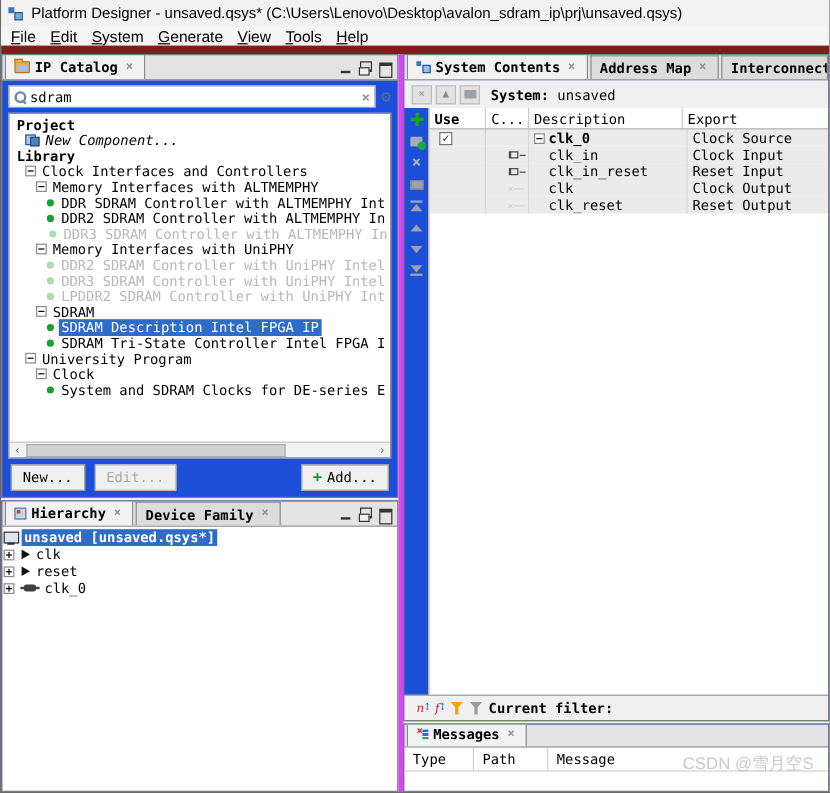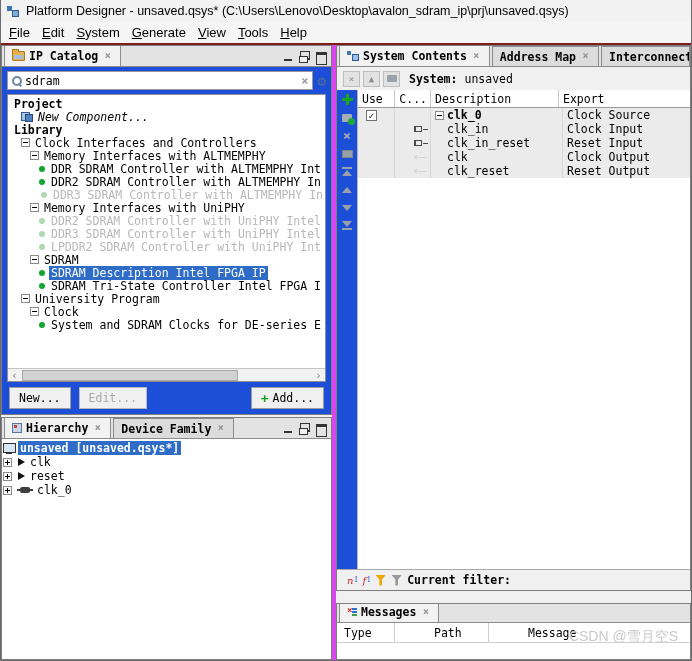--- a/index.html
+++ b/index.html
@@ -5,21 +5,21 @@
   * { box-sizing: border-box; margin: 0; padding: 0; }
   html,body { width:692px; height:661px; overflow:hidden; }
   body { font-family:"DejaVu Sans Mono", monospace; font-size:11.5px; background:#f0f0f0; color:#000; }
   .window { width:692px; height:661px; border:1px solid #6b6b6b; border-top:none; background:#f0f0f0; display:flex; flex-direction:column; }
 
   
   .titlebar { height:22px; display:flex; align-items:center; gap:6px; padding-left:6px; background:#f2f2f2; font-family:"Liberation Sans",sans-serif; font-size:12.5px; flex:none; }
   .appicon { width:13px; height:12px; position:relative; flex:none; }
   .appicon::before { content:""; position:absolute; left:0; top:1px; width:5px; height:5px; background:#3f74b5; }
   .appicon::after { content:""; position:absolute; right:1px; bottom:0; width:5px; height:5px; background:#7fa8d9; border:1px solid #2d5a93; }
-  .menubar { height:23px; display:flex; align-items:center; padding-left:3px; background:#f5f5f5; border-bottom:2px solid #7f1d1d; font-family:"Liberation Sans",sans-serif; font-size:13px; flex:none; }
+  .menubar { height:23px; display:flex; align-items:center; padding-left:3px; background:#f5f5f5; border-bottom:7px solid #7f1d1d; font-family:"Liberation Sans",sans-serif; font-size:13px; flex:none; }
   .menu-item { display:inline-block; padding:2px 5px; margin-right:2px; }
   .menu-item::first-letter { text-decoration:underline; }
 
   
   .main { flex:1; display:flex; min-height:0; background:#c9c9c9; }
   .left-col { width:331px; flex:none; display:flex; flex-direction:column; background:#f0f0f0; }
   .right-col { flex:1; min-width:0; display:flex; flex-direction:column; border-left:4px solid #d946ef; background:#f0f0f0; }
 
   .panel { border:1px solid #7d7d7d; background:#1d4ed8; display:flex; flex-direction:column; min-height:0; }
 
@@ -117,21 +117,21 @@
   .ic-x::before { content:"×"; }
   .ic-pane { width:11px; height:8px; background:#9aa1a9; border:1px solid #7f868e; }
   .tri-up { width:0; height:0; border-left:5px solid transparent; border-right:5px solid transparent; border-bottom:6px solid #9aa1a9; }
   .tri-down { width:0; height:0; border-left:5px solid transparent; border-right:5px solid transparent; border-top:6px solid #9aa1a9; }
   .bar { width:10px; height:2px; background:#9aa1a9; }
   .stack { display:flex; flex-direction:column; align-items:center; gap:1px; }
 
   .table-area { flex:1; min-width:0; background:#fff; border-left:1px solid #b5b5b5; overflow:hidden; display:flex; flex-direction:column; }
   .thead { height:18px; flex:none; display:flex; align-items:center; border-bottom:1px solid #9a9a9a; }
   .tcell { height:100%; display:flex; align-items:center; padding-left:4px; border-right:1px solid #c9c9c9; overflow:hidden; white-space:nowrap; flex:none; }
-  .c-use { width:37px; } .c-conn { width:36px; justify-content:flex-end; padding-right:3px; }
+  .c-use { width:47px;font-weight:bold; } .c-conn { width:36px; justify-content:flex-end; padding-right:3px; }
   .c-name { width:132px; } .c-desc { width:128px; }
   .c-exp { flex:1; border-right:none; min-width:0; }
   .srow { height:14px; display:flex; align-items:center; background:#ebebeb; }
   .srow .tcell { border-right:1px solid #d6d6d6; }
   .cb { width:11px; height:11px; border:1px solid #707070; background:#fff; font-size:10px; line-height:9px; text-align:center; color:#222; margin-left:4px; }
   .conn-port { width:8px; height:6px; border:1px solid #4a4a4a; border-left-width:2px; position:relative; margin-right:5px; }
   .conn-port::after { content:""; position:absolute; left:7px; top:2px; width:5px; height:1px; background:#4a4a4a; }
   .conn-stub { display:flex; align-items:center; color:#c9c9c9; font-size:8px; }
   .conn-stub::before { content:"×"; }
   .conn-stub::after { content:""; width:9px; height:1px; background:#d4d4d4; }
@@ -141,28 +141,28 @@
 
   .filter-bar { height:21px; flex:none; display:flex; align-items:center; gap:5px; padding-left:10px; border-top:1px solid #a8a8a8; background:#f0f0f0; }
   .sigicon { font-family:"DejaVu Serif",serif; font-style:italic; font-size:10px; color:#c22; position:relative; padding-right:4px; }
   .sigicon::after { content:"↕"; position:absolute; right:-2px; top:0; font-size:8px; color:#2a5fd4; font-style:normal; }
   .funnel { width:11px; height:11px; clip-path:polygon(0 0,100% 0,62% 45%,62% 100%,38% 100%,38% 45%); }
   .funnel.orange { background:#f0a500; }
   .funnel.gray { background:#9a9a9a; }
   .filter-label { font-weight:bold; }
 
   
-  .msg-panel { height:57px; flex:none; margin-top:12px; }
+  .msg-panel { height:57px; flex:none; margin-top:2px; }
   .msg-panel .tabbar { height:19px; }
   .msg-icon { width:10px; height:10px; position:relative; flex:none; }
   .msg-icon::before { content:"×"; position:absolute; left:0; top:-2px; color:#cc2222; font-size:9px; font-weight:bold; }
   .msg-icon::after { content:""; position:absolute; right:0; top:1px; width:5px; height:8px;
       background:linear-gradient(#2a6fd4 0 2px,transparent 2px 3px,#2a6fd4 3px 5px,transparent 5px 6px,#3aa04a 6px 8px); }
   .msg-table { flex:1; background:#fff; position:relative; }
-  .msg-head { height:20px; display:flex; align-items:center; border-bottom:1px solid #cfcfcf;gap:32px; }
+  .msg-head { height:20px; display:flex; align-items:center; border-bottom:1px solid #cfcfcf; }
   .mcell { height:100%; display:flex; align-items:center; padding-left:7px; border-right:1px solid #cfcfcf; white-space:nowrap; }
   .m-type { width:58px; } .m-path { width:62px; } .m-msg { width:110px; border-right:none; }
   .watermark { position:absolute; right:12px; top:5px; color:#c9c9c9; font-family:"Liberation Sans",sans-serif; font-size:14px; }
 
   .folder { width:13px; height:10px; background:#e9b14c; border:1px solid #b07820; border-radius:1px; position:relative; flex:none; }
   .folder::before { content:""; position:absolute; top:-3px; left:-1px; width:5px; height:2px; background:#e9b14c; border:1px solid #b07820; border-bottom:none; }
   .folder::after { content:""; position:absolute; left:1px; top:3px; right:1px; bottom:1px; background:#9fc0e8; }
 </style>
 </head>
 <body>

